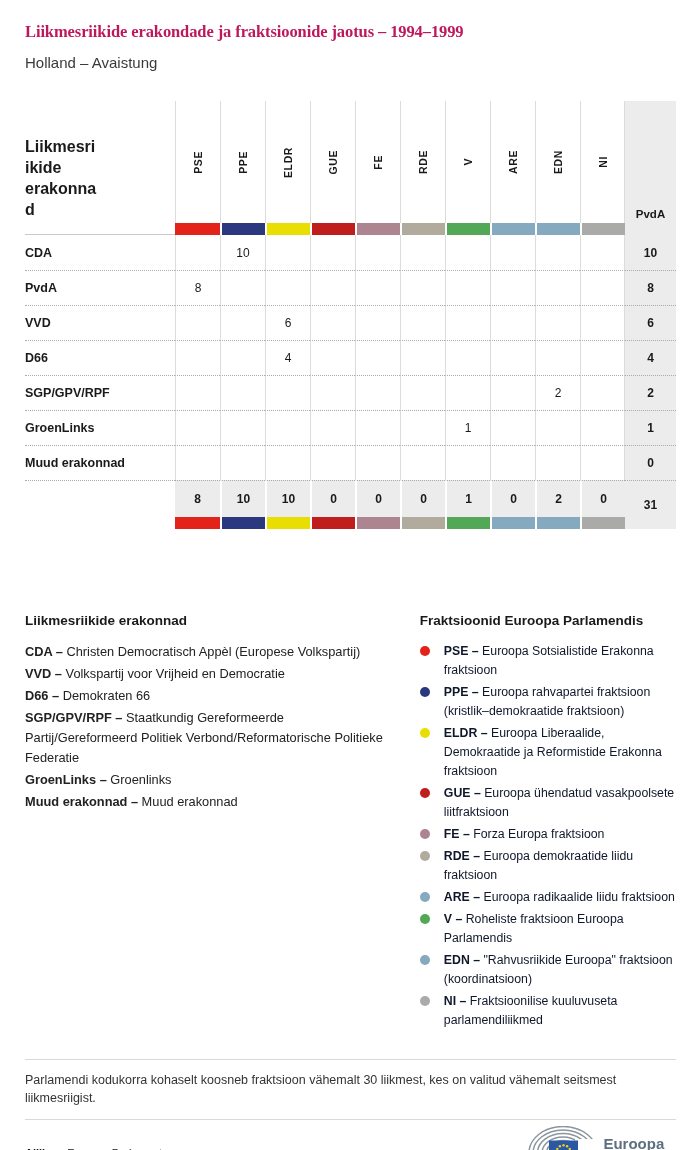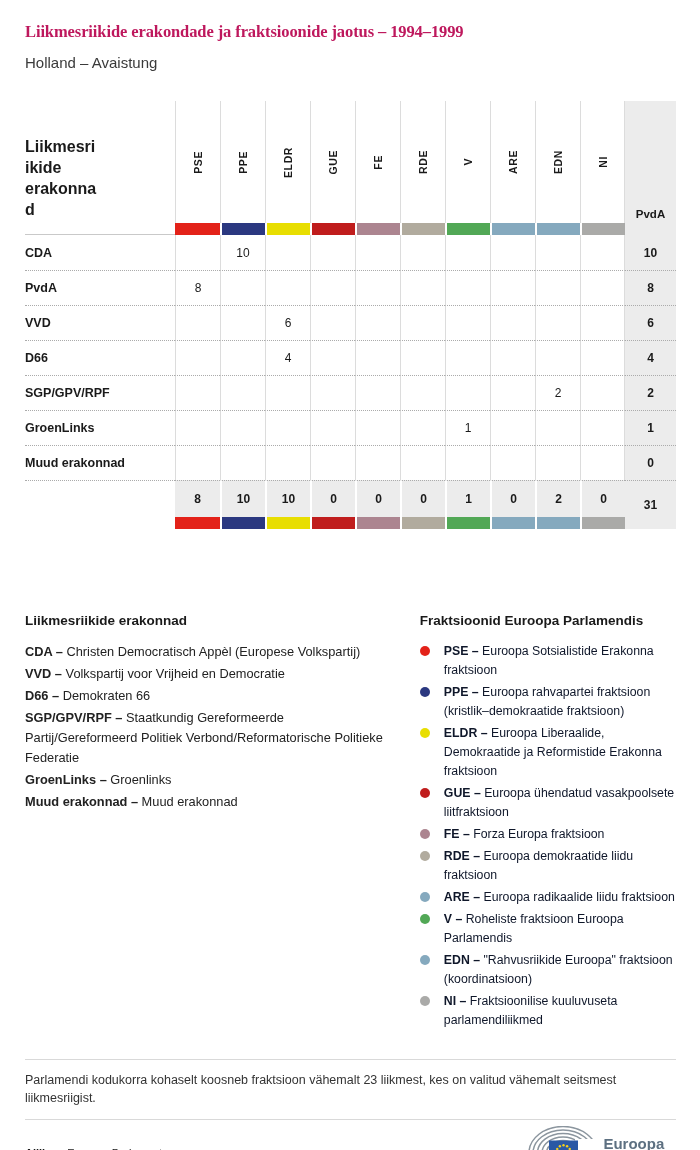--- a/index.html
+++ b/index.html
@@ -271,21 +271,21 @@
           </div>
           <div class="gitem">
             <span class="gdot" style="background: rgb(170, 170, 168);"></span>
             <span class="gtext"><b>NI – </b>Fraktsioonilise kuuluvuseta parlamendiliikmed</span>
           </div>
         </div>
     </div>
   </div>
 
   <hr class="rule rule1">
-  <div class="footnote">Parlamendi kodukorra kohaselt koosneb fraktsioon vähemalt 23 liikmest, kes on valitud vähemalt seitsmest liikmesriigist.</div>
+  <div class="footnote">Parlamendi kodukorra kohaselt koosneb fraktsioon vähemalt 30 liikmest, kes on valitud vähemalt seitsmest liikmesriigist.</div>
   <hr class="rule">
 
   <div class="source-row">
     <div class="source">
       <b>Allikas:</b>
       <span>Euroopa Parlament</span>
     </div>
     <div class="logo">
       <svg width="82" height="54" viewBox="0 0 78 54">
         <defs>

